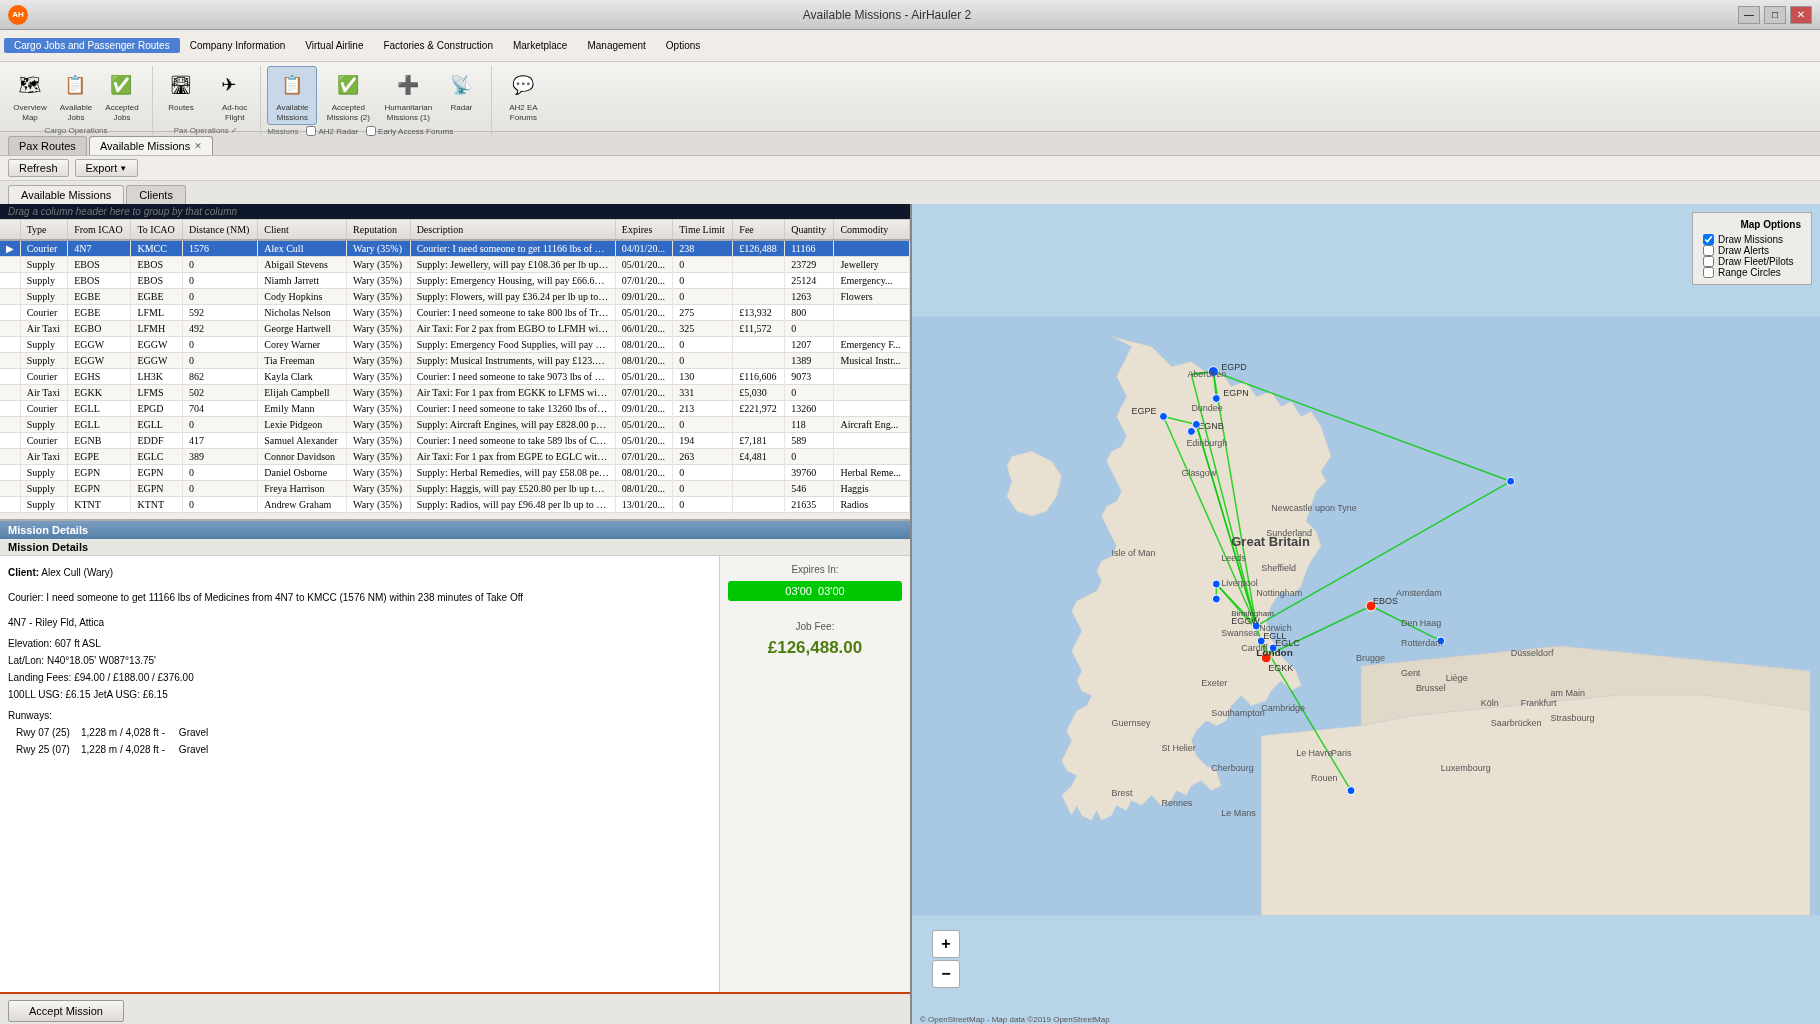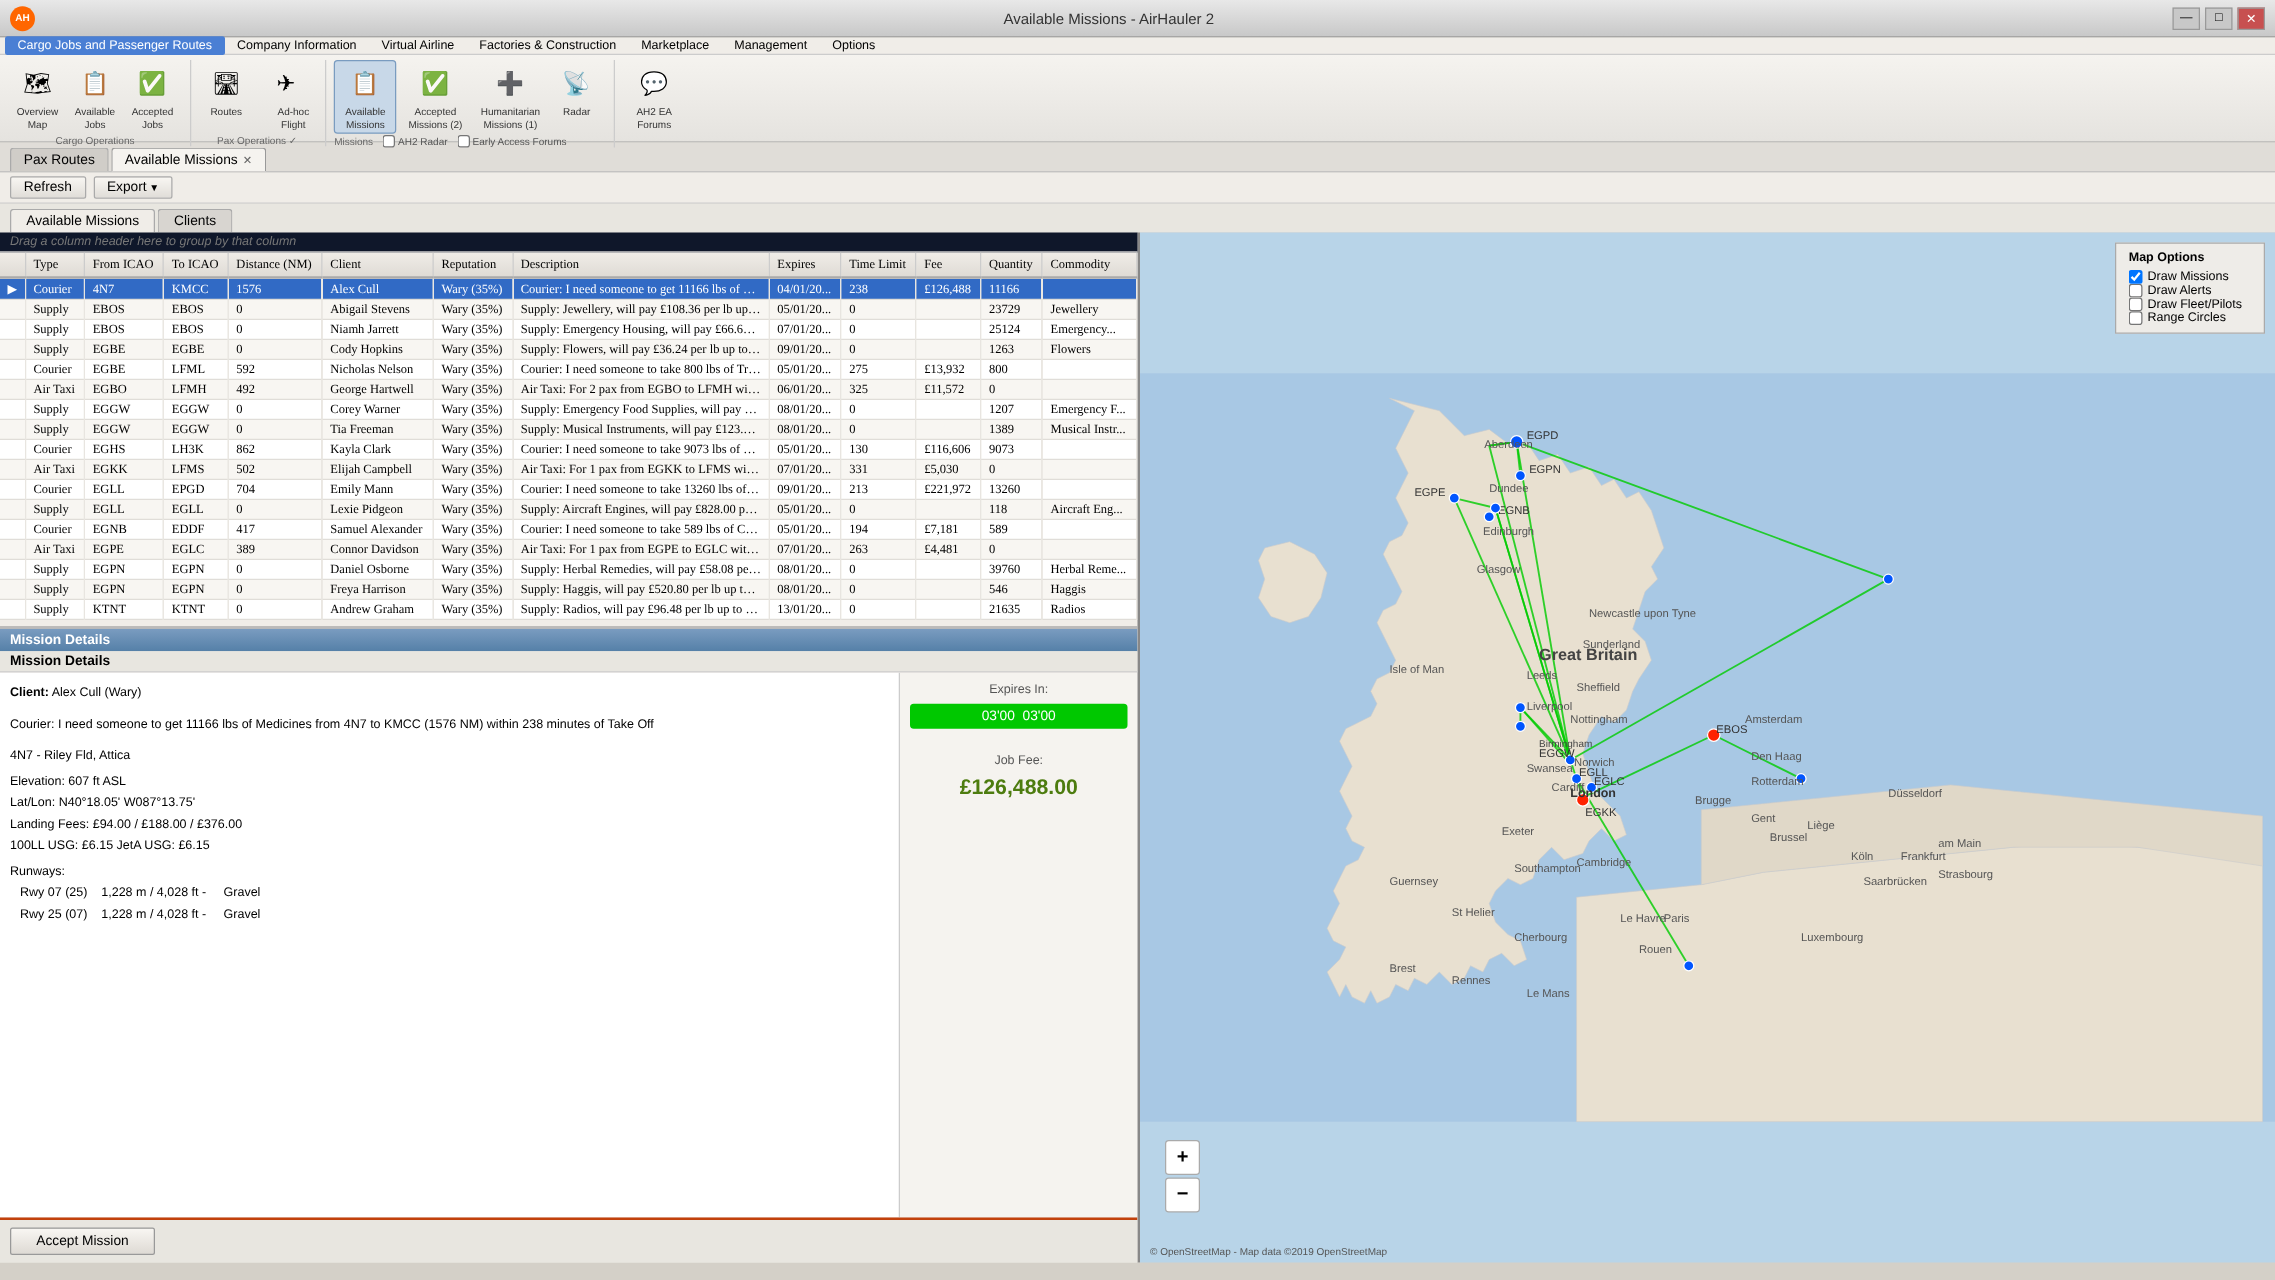--- a/index.html
+++ b/index.html
@@ -5,21 +5,21 @@
     * { box-sizing: border-box; margin: 0; padding: 0; }
     body { font-family: 'Segoe UI', Tahoma, Geneva, Verdana, sans-serif; font-size: 11px; background: #d4d0c8; color: #000; width: 1820px; height: 1024px; overflow: hidden; }
     
     
     #title-bar { background: linear-gradient(to bottom, #e8e8e8, #c8c8c8); height: 30px; display: flex; align-items: center; justify-content: space-between; padding: 0 8px; border-bottom: 1px solid #999; }
     #title-bar .title { font-size: 12px; color: #333; flex: 1; text-align: center; }
     #title-bar .window-controls { display: flex; gap: 4px; }
     .win-btn { width: 22px; height: 18px; background: #c8c8c8; border: 1px solid #999; font-size: 10px; cursor: pointer; display: flex; align-items: center; justify-content: center; }
 
     
-    #menu-bar { background: #f0ede8; height: 14px; display: flex; align-items: center; padding: 0 4px; border-bottom: 1px solid #ccc; }
+    #menu-bar { background: #f0ede8; height: 32px; display: flex; align-items: center; padding: 0 4px; border-bottom: 1px solid #ccc; }
     .menu-item { padding: 2px 10px; font-size: 11px; cursor: pointer; border-radius: 2px; }
     .menu-item:hover, .menu-item.active { background: #316ac5; color: white; }
     .menu-item.active { background: #4a7fd4; }
 
     
     #toolbar { background: linear-gradient(to bottom, #f5f3ef, #e5e3df); padding: 4px 8px; border-bottom: 1px solid #bbb; display: flex; gap: 16px; align-items: flex-start; }
     .toolbar-btn { display: flex; flex-direction: column; align-items: center; gap: 2px; padding: 4px 8px; cursor: pointer; border-radius: 3px; border: 1px solid transparent; min-width: 50px; }
     .toolbar-btn .icon { width: 32px; height: 32px; display: flex; align-items: center; justify-content: center; font-size: 20px; }
     .toolbar-btn .label { font-size: 9px; text-align: center; color: #333; line-height: 1.2; }
 
@@ -649,21 +649,21 @@
       <text x="200" y="480" font-size="9" fill="#555">Brest</text>
       <text x="250" y="490" font-size="9" fill="#555">Rennes</text>
       <text x="310" y="500" font-size="9" fill="#555">Le Mans</text>
       <text x="530" y="455" font-size="9" fill="#555">Luxembourg</text>
 
       <text x="320" y="230" font-size="13" fill="#444" font-weight="bold">Great Britain</text>
     </svg>
 
     
     <div id="map-options" style="position:absolute;top:8px;right:8px;background:rgba(240,237,232,0.95);border:1px solid #aaa;padding:6px 10px;font-size:10px;z-index:10;min-width:120px;">
-      <div style="font-weight:bold;margin-bottom:4px;font-size:10px;">Map Options</div>
+      <div style="font-weight:bold;margin-bottom:4px;font-size:10px;text-align:right;">Map Options</div>
       <label style="display:flex;align-items:center;gap:4px;font-size:10px;cursor:pointer;"><input type="checkbox" checked="" style="width: 11px; height: 11px;">Draw Missions</label>
       <label style="display:flex;align-items:flex-end;gap:4px;font-size:10px;cursor:pointer;"><input type="checkbox" style="width: 11px; height: 11px;">Draw Alerts</label>
       <label style="display:flex;align-items:center;gap:4px;font-size:10px;cursor:pointer;"><input type="checkbox" style="width: 11px; height: 11px;">Draw Fleet/Pilots</label>
       <label style="display:flex;align-items:center;gap:4px;font-size:10px;cursor:pointer;"><input type="checkbox" style="width: 11px; height: 11px;">Range Circles</label>
     </div>
 
     
     <div class="map-zoom-controls" style="position:absolute;bottom:40px;left:20px;display:flex;flex-direction:column;gap:2px;z-index:10;">
       <button class="map-zoom-btn">+</button>
       <button class="map-zoom-btn">−</button>

